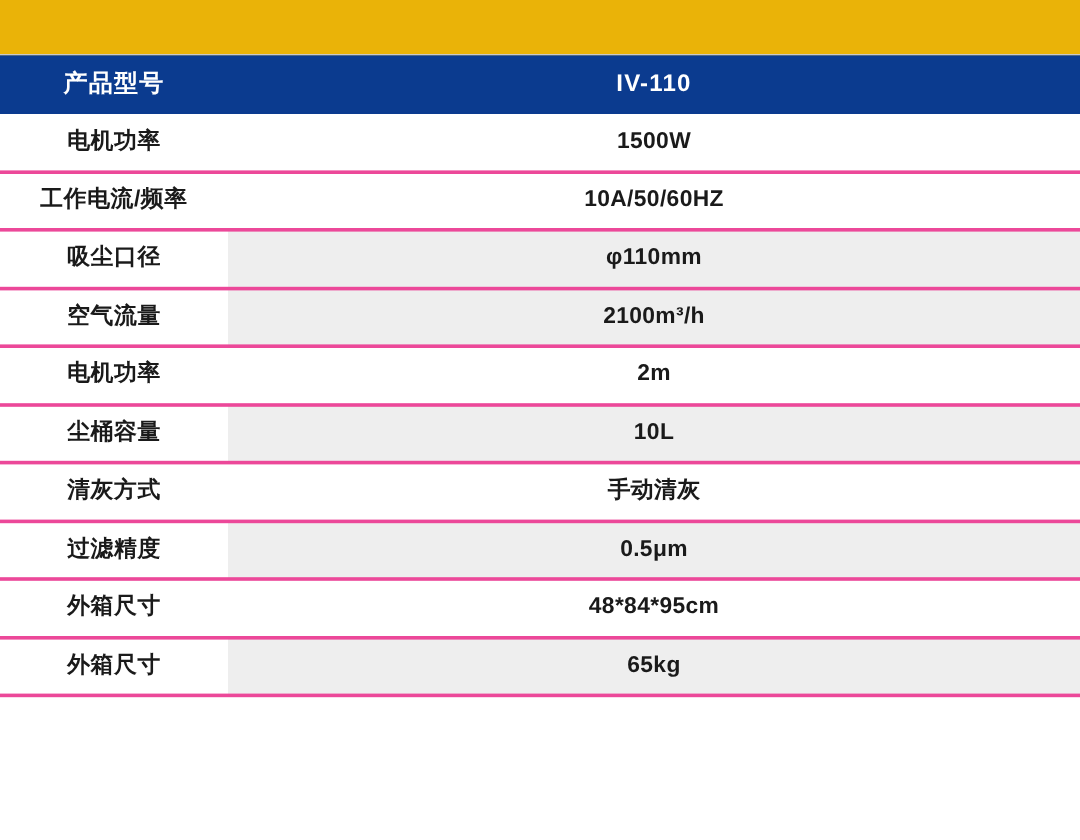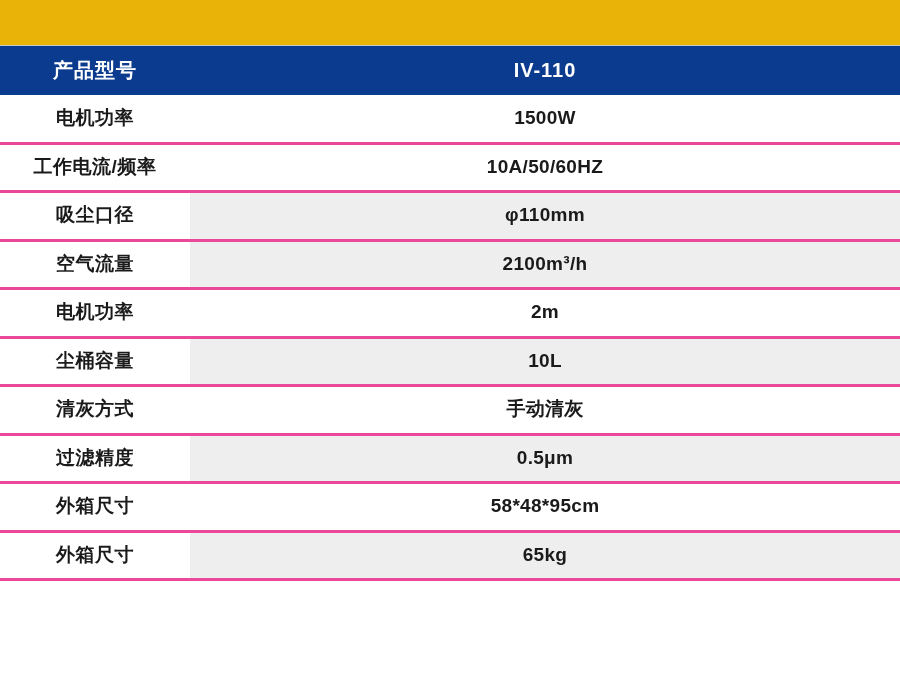--- a/index.html
+++ b/index.html
@@ -137,21 +137,21 @@
       <tr>
         <td class="label-cell">清灰方式</td>
         <td class="value-cell">手动清灰</td>
       </tr>
       <tr class="shaded">
         <td class="label-cell">过滤精度</td>
         <td class="value-cell">0.5μm</td>
       </tr>
       <tr>
         <td class="label-cell">外箱尺寸</td>
-        <td class="value-cell">58*48*95cm</td>
+        <td class="value-cell">48*84*95cm</td>
       </tr>
       <tr class="shaded">
         <td class="label-cell">外箱尺寸</td>
         <td class="value-cell">65kg</td>
       </tr>
     </tbody>
   </table>
 </div>
 
 </body></html>

